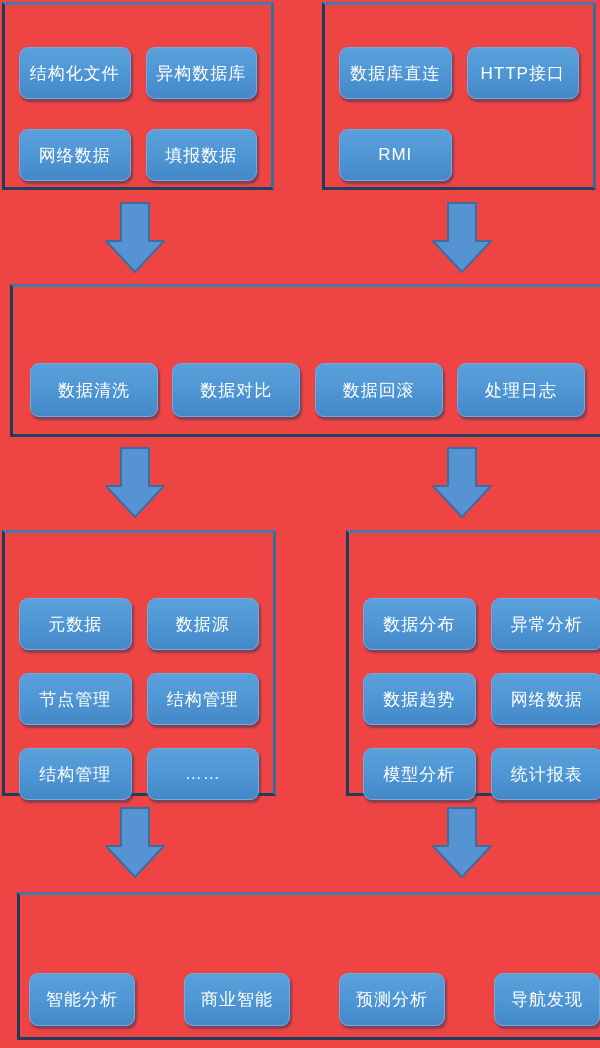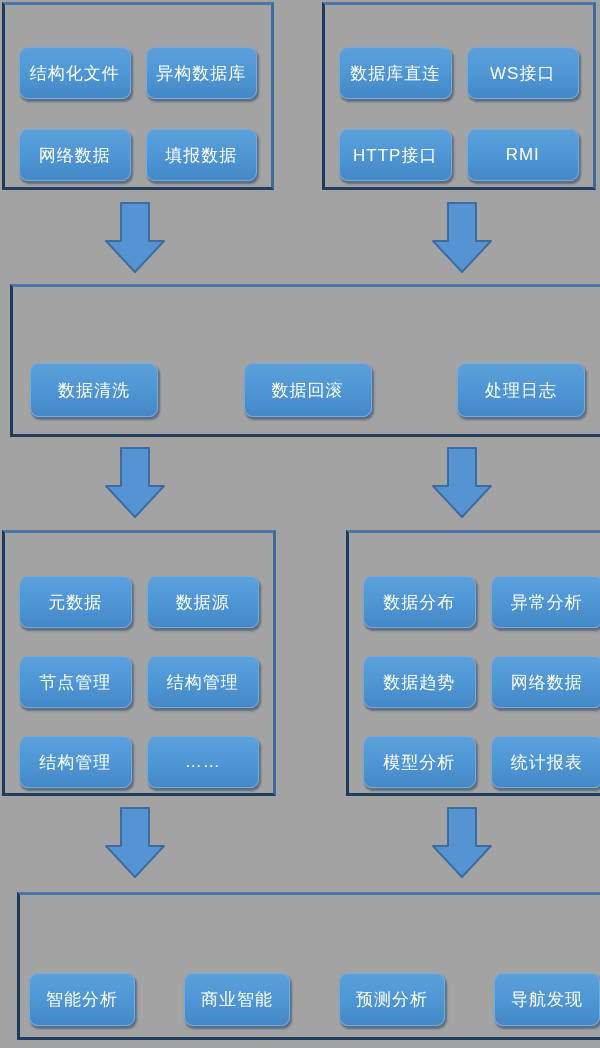--- a/index.html
+++ b/index.html
@@ -2,21 +2,21 @@
 <html><head>
 <meta charset="utf-8">
 <style>
   * { box-sizing: border-box; margin: 0; padding: 0; }
   html, body { background: #ffffff; }
   body {
     width: 600px; height: 1048px;
     font-family: "Liberation Sans", "DejaVu Sans", sans-serif;
     position: relative; overflow: hidden;
   }
-  .canvas { position: relative; width: 600px; height: 1048px; background: #a3a3a3; }
+  .canvas { position: relative; width: 600px; height: 1048px; background: #ef4444; }
 
   
   .panel {
     position: absolute;
     border: 3px solid;
     border-top-color: #4878a6;
     border-right-color: #3c6c9a;
     border-bottom-color: #223f60;
     border-left-color: #1d3a58;
     background: transparent;
@@ -43,21 +43,21 @@
 
   .grid2 {
     display: grid;
     grid-template-columns: 1fr 1fr;
     column-gap: 15px;
     row-gap: 24px;
     padding: 42px 14px 0 14px;
     height: 100%;
   }
   .grid2 .node { height: 52px; }
-  .grid2.rows3 { padding-top: 43px; row-gap: 23px; }
+  .grid2.rows3 { padding-top: 65px; row-gap: 23px; }
 
   .band-row {
     display: flex;
     justify-content: space-between;
     align-items: flex-start;
     height: 100%;
   }
   #panel-processing .band-row { padding: 76px 17px 0 17px; }
   #panel-processing .node { flex: 0 0 128px; height: 54px; }
   #panel-applications .band-row { padding: 78px 9px 0 9px; }
@@ -82,36 +82,36 @@
       <div class="node">结构化文件</div>
       <div class="node">异构数据库</div>
       <div class="node">网络数据</div>
       <div class="node">填报数据</div>
     </div>
   </section>
 
   <section class="panel" id="panel-interfaces">
     <div class="grid2">
       <div class="node">数据库直连</div>
-      <div class="node">WS接口</div>
       <div class="node">HTTP接口</div>
       <div class="node">RMI</div>
     </div>
   </section>
 
   <svg class="arrow arrow-r1l" viewBox="0 0 60 71">
     <polygon points="16,1 44,1 44,39 59,39 30,70 1,39 16,39" fill="#5593d3" stroke="#3d6c9e" stroke-width="2" stroke-linejoin="round"></polygon>
   </svg>
   <svg class="arrow arrow-r1r" viewBox="0 0 60 71">
     <polygon points="16,1 44,1 44,39 59,39 30,70 1,39 16,39" fill="#5593d3" stroke="#3d6c9e" stroke-width="2" stroke-linejoin="round"></polygon>
   </svg>
 
   <section class="panel" id="panel-processing">
     <div class="band-row">
       <div class="node">数据清洗</div>
+      <div class="node">数据对比</div>
       <div class="node">数据回滚</div>
       <div class="node">处理日志</div>
     </div>
   </section>
 
   <svg class="arrow arrow-r2l" viewBox="0 0 60 71">
     <polygon points="16,1 44,1 44,39 59,39 30,70 1,39 16,39" fill="#5593d3" stroke="#3d6c9e" stroke-width="2" stroke-linejoin="round"></polygon>
   </svg>
   <svg class="arrow arrow-r2r" viewBox="0 0 60 71">
     <polygon points="16,1 44,1 44,39 59,39 30,70 1,39 16,39" fill="#5593d3" stroke="#3d6c9e" stroke-width="2" stroke-linejoin="round"></polygon>

